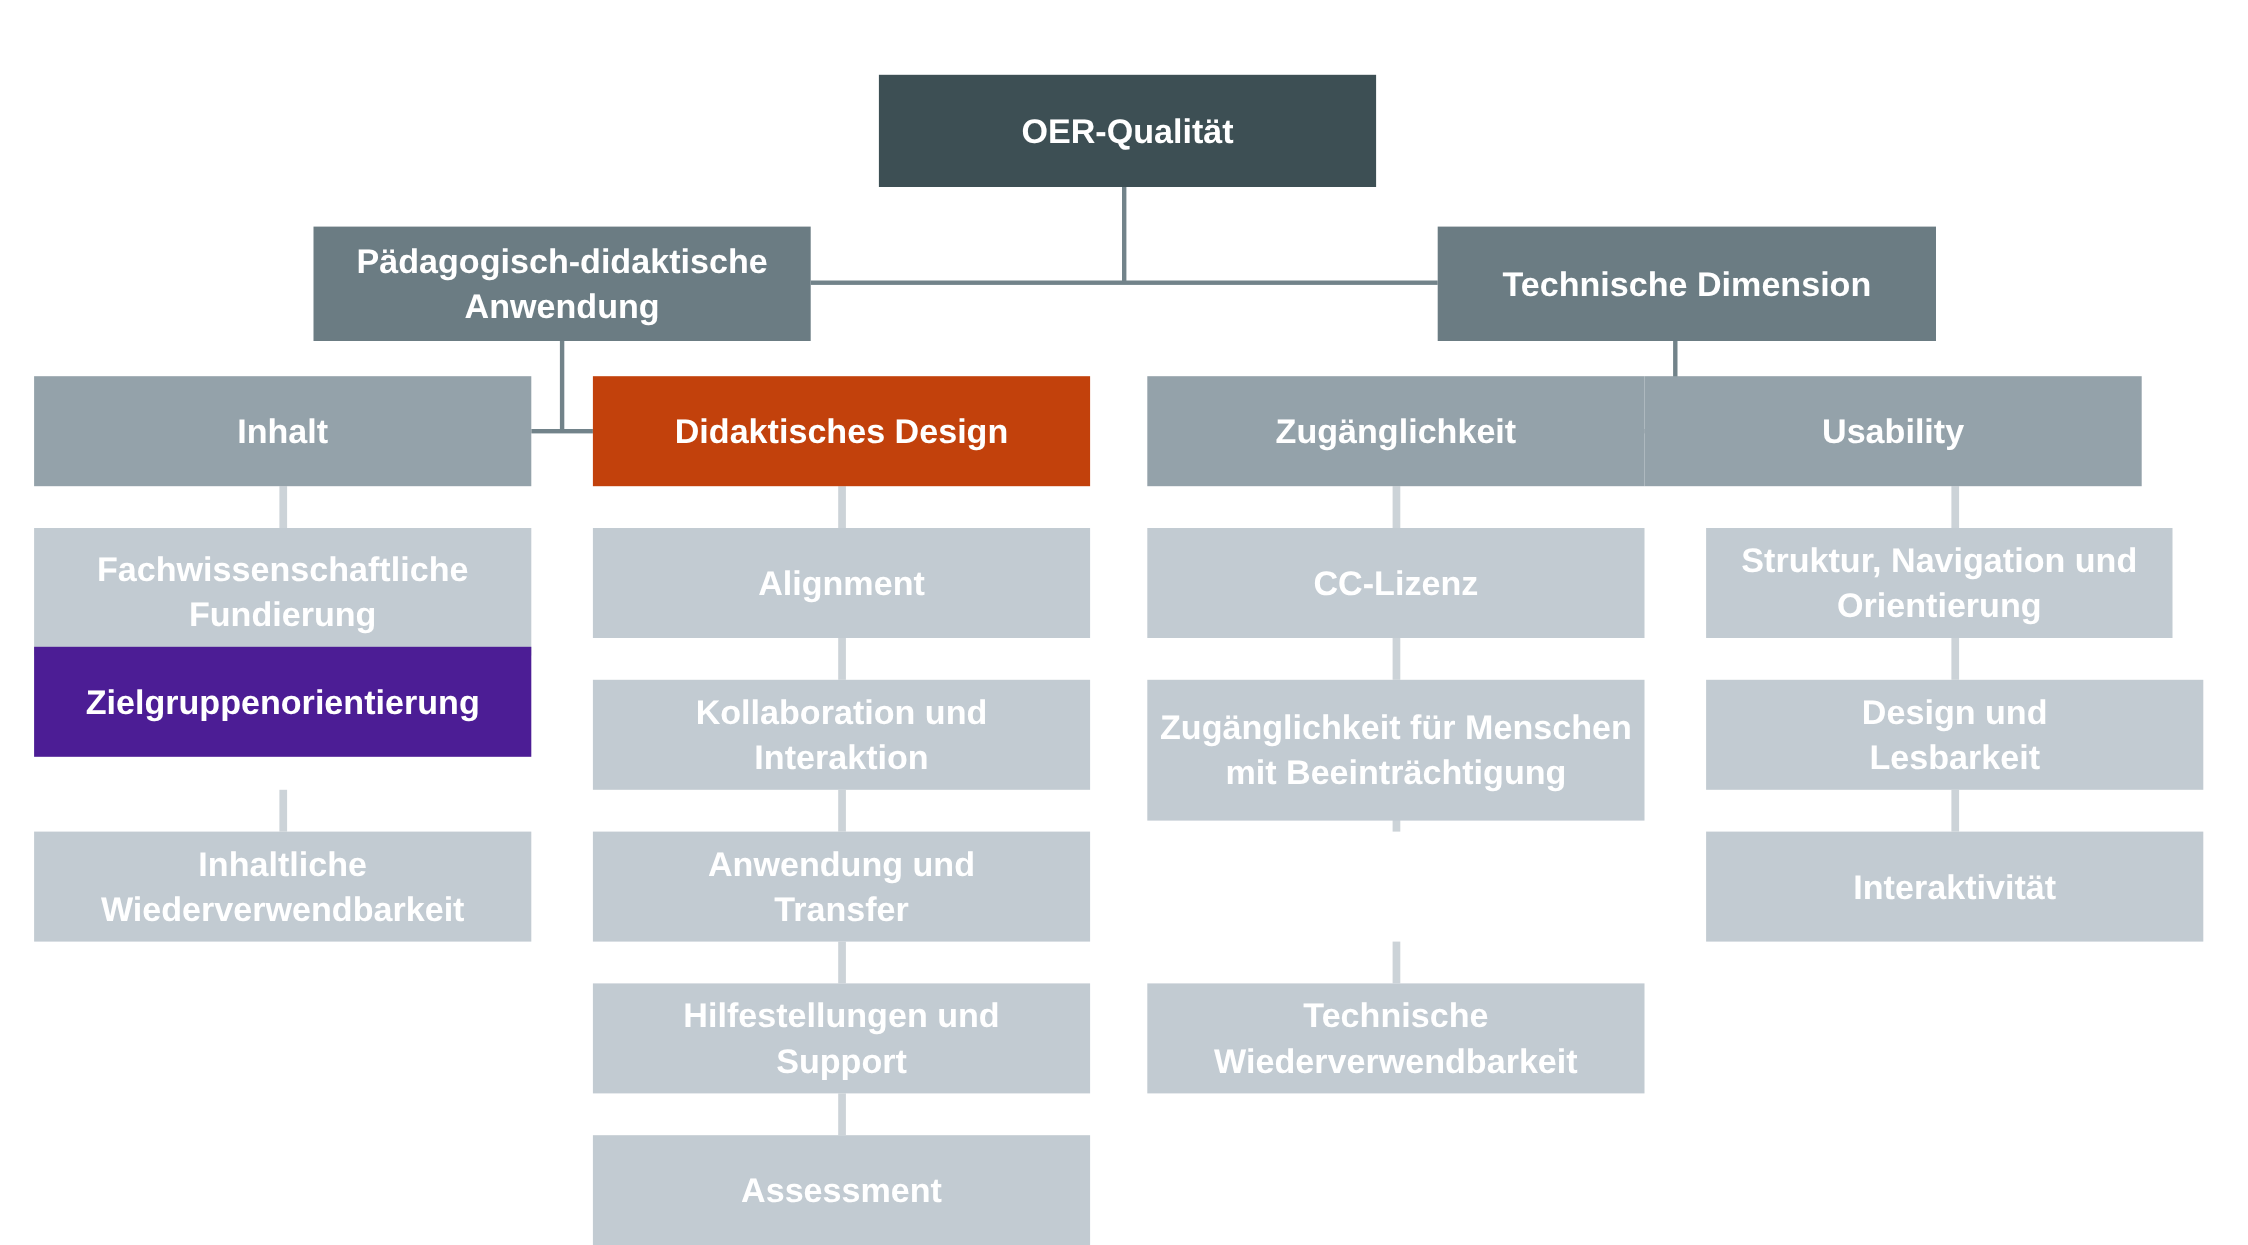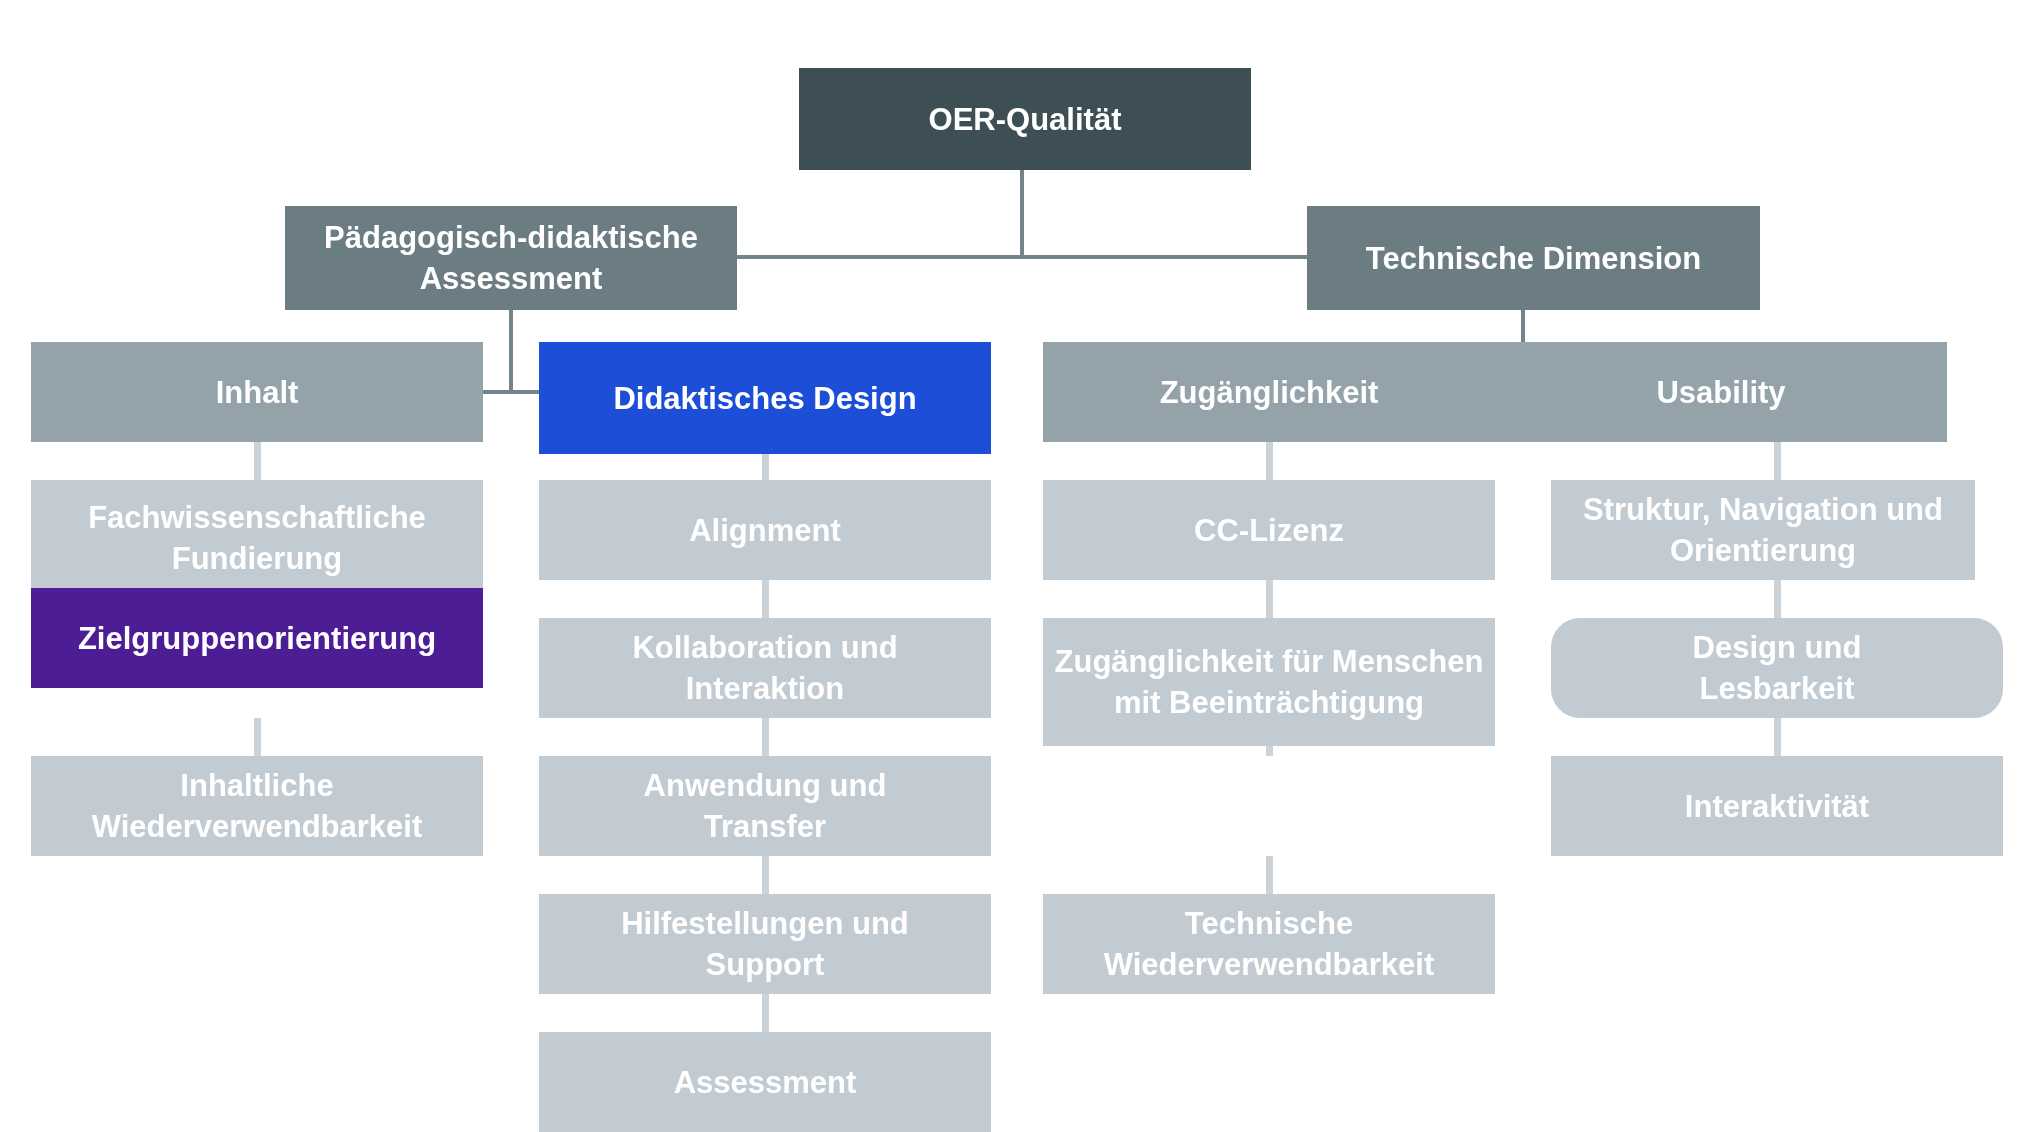--- a/index.html
+++ b/index.html
@@ -62,25 +62,25 @@
   <div class="conn light" style="left: 1266px; top: 682px; width: 7px; height: 38px; background: rgb(204, 211, 216);"></div>
   <div class="conn light" style="left: 1266px; top: 820px; width: 7px; height: 38px; background: rgb(204, 211, 216);"></div>
 
   <div class="conn light" style="left: 1774px; top: 406px; width: 7px; height: 38px; background: rgb(204, 211, 216);"></div>
   <div class="conn light" style="left: 1774px; top: 544px; width: 7px; height: 38px; background: rgb(204, 211, 216);"></div>
   <div class="conn light" style="left: 1774px; top: 682px; width: 7px; height: 38px; background: rgb(204, 211, 216);"></div>
 
   <div class="box lvl1" style="left: 799px; top: 32px; width: 452px; height: 102px; background: rgb(61, 79, 84);">OER-Qualität</div>
 
   <div class="box lvl2" style="left: 285px; top: 170px; width: 452px; height: 104px; background: rgb(107, 124, 131);">Pädagogisch-didaktische
-Assessment</div>
+Anwendung</div>
   <div class="box lvl2" style="left: 1307px; top: 170px; width: 453px; height: 104px; background: rgb(107, 124, 131);">Technische Dimension</div>
 
   <div class="box lvl3" style="left: 31px; top: 306px; width: 452px; height: 100px; background: rgb(148, 162, 170);">Inhalt</div>
-  <div class="box lvl3" style="left: 539px; top: 306px; width: 452px; height: 112px; background: #1d4ed8;">Didaktisches Design</div>
+  <div class="box lvl3" style="left: 539px; top: 306px; width: 452px; height: 100px; background: #c2410c;">Didaktisches Design</div>
   <div class="box lvl3" style="left: 1043px; top: 306px; width: 452px; height: 100px; background: rgb(148, 162, 170);">Zugänglichkeit</div>
   <div class="box lvl3" style="left: 1495px; top: 306px; width: 452px; height: 100px; background: rgb(148, 162, 170);">Usability</div>
 
   <div class="box lvl4" style="left: 31px; top: 444px; width: 452px; height: 116px; background: rgb(194, 203, 210);">Fachwissenschaftliche
 Fundierung</div>
   <div class="box lvl4" style="left: 31px; top: 552px; width: 452px; height: 100px; background: #4c1d95;">Zielgruppenorientierung</div>
   <div class="box lvl4" style="left: 31px; top: 720px; width: 452px; height: 100px; background: rgb(194, 203, 210);">Inhaltliche
 Wiederverwendbarkeit</div>
 
   <div class="box lvl4" style="left: 539px; top: 444px; width: 452px; height: 100px; background: rgb(194, 203, 210);">Alignment</div>
@@ -93,17 +93,17 @@
   <div class="box lvl4" style="left: 539px; top: 996px; width: 452px; height: 100px; background: rgb(194, 203, 210);">Assessment</div>
 
   <div class="box lvl4" style="left: 1043px; top: 444px; width: 452px; height: 100px; background: rgb(194, 203, 210);">CC-Lizenz</div>
   <div class="box lvl4" style="left: 1043px; top: 582px; width: 452px; height: 128px; background: rgb(194, 203, 210);">Zugänglichkeit für Menschen
 mit Beeinträchtigung</div>
   <div class="box lvl4" style="left: 1043px; top: 858px; width: 452px; height: 100px; background: rgb(194, 203, 210);">Technische
 Wiederverwendbarkeit</div>
 
   <div class="box lvl4" style="left: 1551px; top: 444px; width: 424px; height: 100px; background: rgb(194, 203, 210);">Struktur, Navigation und
 Orientierung</div>
-  <div class="box lvl4" style="left: 1551px; top: 582px; width: 452px; height: 100px; background: rgb(194, 203, 210); border-radius: 29px;">Design und
+  <div class="box lvl4" style="left: 1551px; top: 582px; width: 452px; height: 100px; background: rgb(194, 203, 210);">Design und
 Lesbarkeit</div>
   <div class="box lvl4" style="left: 1551px; top: 720px; width: 452px; height: 100px; background: rgb(194, 203, 210);">Interaktivität</div>
 
 </div>
 
 </body></html>

